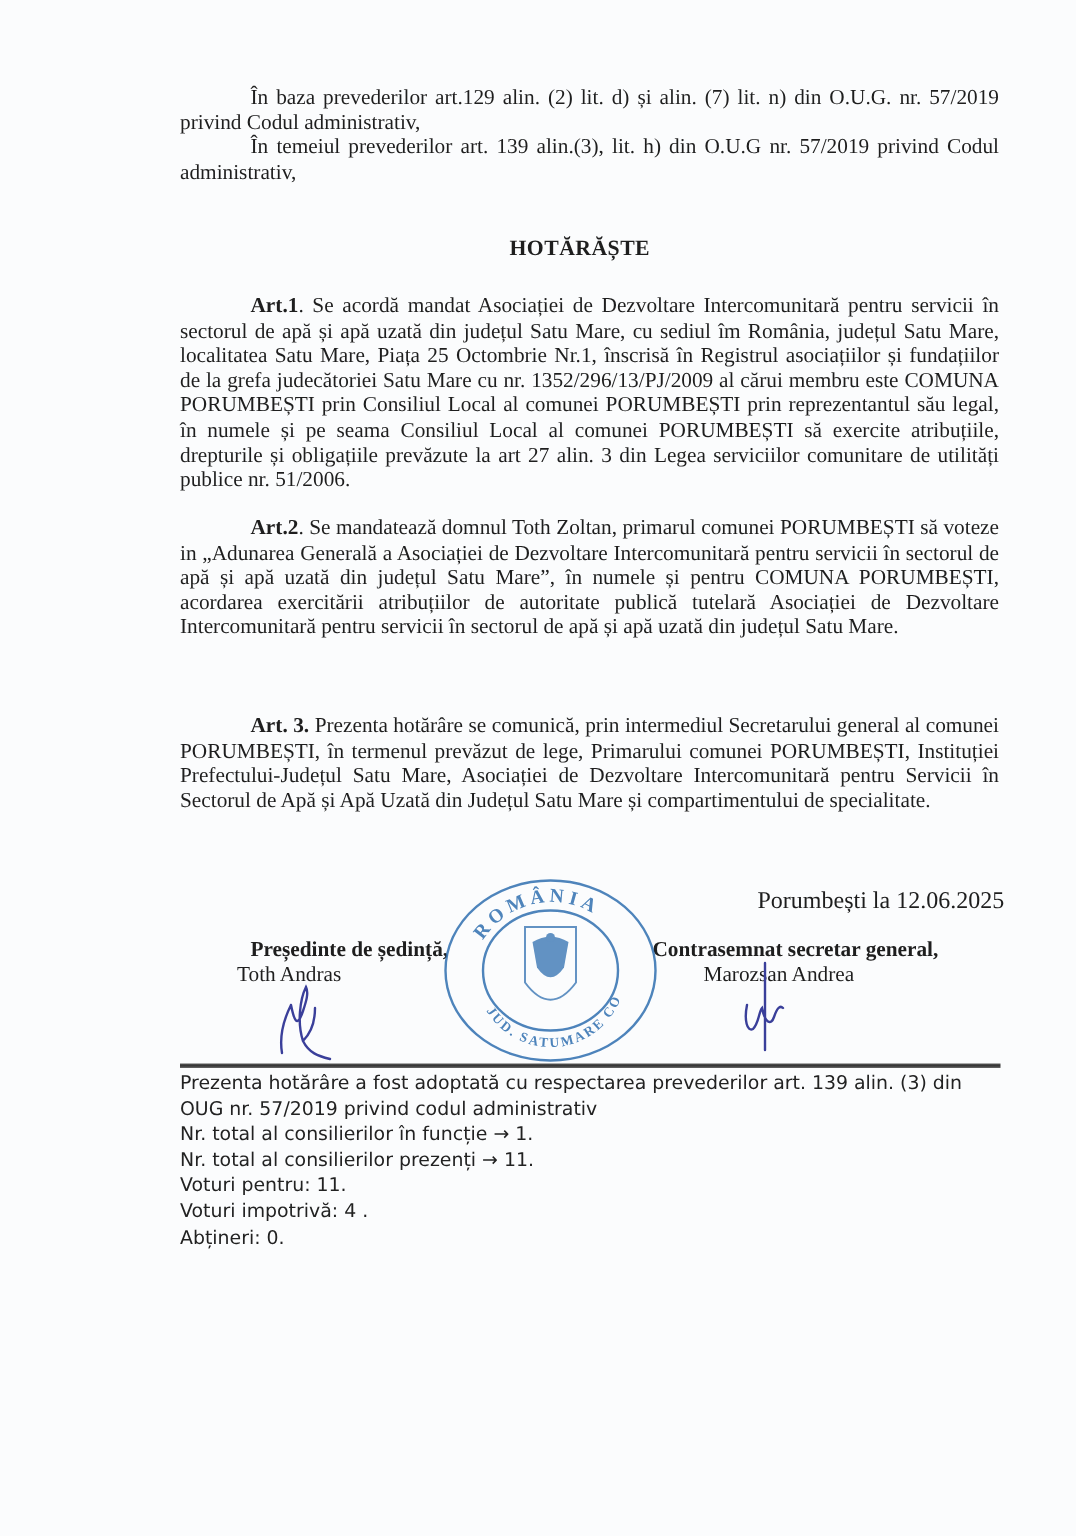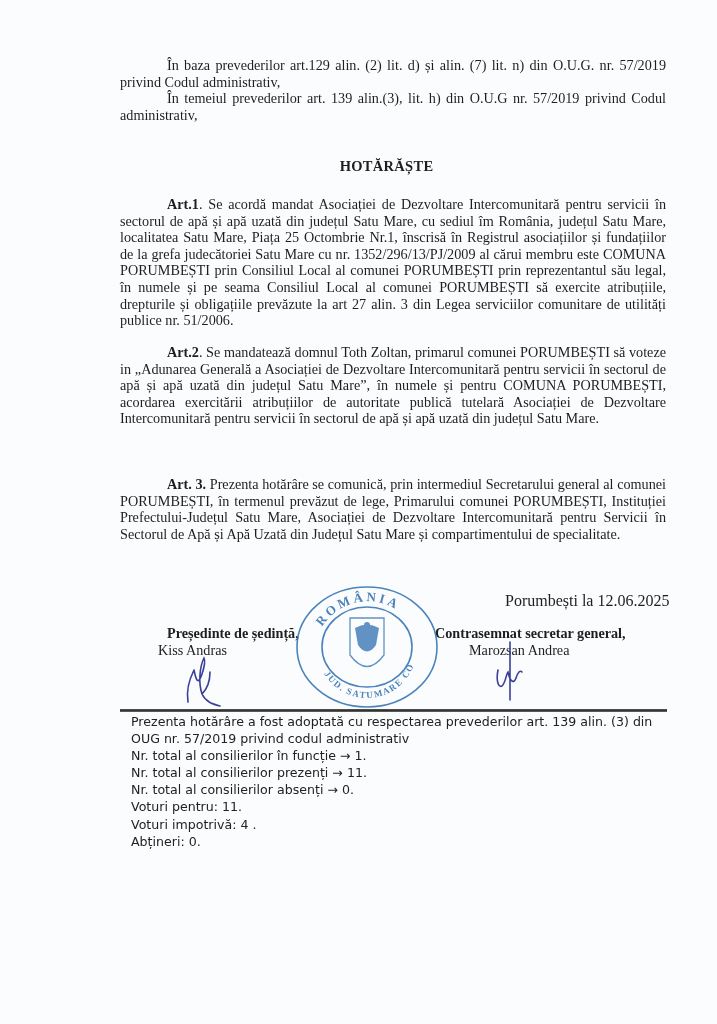--- a/index.html
+++ b/index.html
@@ -31,21 +31,21 @@
   .sig-right .name { padding-left: 57px; }
   .stamp { position: absolute; left: 292px; top: 583px; width: 150px; height: 128px; }
   .signature { position: absolute; }
   .divider {
     position: absolute; left: 120px; top: 709px; width: 547px; height: 3px;
     background: linear-gradient(#5a5a5a, #333, #6a6a6a);
   }
   .vote {
     position: absolute; left: 120px; top: 713px; width: 560px;
     font-family: "DejaVu Sans", "Liberation Sans", sans-serif;
-    font-size: 12.6px; line-height: 17.1px; color: #222; margin-left: 11px;
+    font-size: 12.6px; line-height: 17.1px; color: #222;
   }
   .vote div { white-space: nowrap; }
 </style>
 </head>
 <body>
 
 <div class="page">
 
   <p class="body-text indent" style="top:57px; margin:0;">În baza prevederilor art.129 alin. (2) lit. d) și alin. (7) lit. n) din O.U.G. nr. 57/2019 privind Codul administrativ,</p>
   <p class="body-text indent" style="top:90px; margin:0;">În temeiul prevederilor art. 139 alin.(3), lit. h) din O.U.G nr. 57/2019 privind Codul administrativ,</p>
@@ -55,21 +55,21 @@
   <p class="body-text indent" style="top:196px; margin:0;"><b class="art">Art.1</b><span>. Se acordă mandat Asociației de Dezvoltare Intercomunitară pentru servicii în sectorul de apă și apă uzată din județul Satu Mare, cu sediul îm România, județul Satu Mare, localitatea Satu Mare, Piața 25 Octombrie Nr.1, înscrisă în Registrul asociațiilor și fundațiilor de la grefa judecătoriei Satu Mare cu nr. 1352/296/13/PJ/2009 al cărui membru este COMUNA PORUMBEȘTI prin Consiliul Local al comunei PORUMBEȘTI prin reprezentantul său legal, în numele și pe seama Consiliul Local al comunei PORUMBEȘTI să exercite atribuțiile, drepturile și obligațiile prevăzute la art 27 alin. 3 din Legea serviciilor comunitare de utilități publice nr. 51/2006.</span></p>
 
   <p class="body-text indent" style="top:344px; margin:0;"><b class="art">Art.2</b><span>. Se mandatează domnul Toth Zoltan, primarul comunei PORUMBEȘTI să voteze in „Adunarea Generală a Asociației de Dezvoltare Intercomunitară pentru servicii în sectorul de apă și apă uzată din județul Satu Mare”, în numele și pentru COMUNA PORUMBEȘTI, acordarea exercitării atribuțiilor de autoritate publică tutelară Asociației de Dezvoltare Intercomunitară pentru servicii în sectorul de apă și apă uzată din județul Satu Mare.</span></p>
 
   <p class="body-text indent" style="top:476px; margin:0;"><b class="art">Art. 3.</b><span> Prezenta hotărâre se comunică, prin intermediul Secretarului general al comunei PORUMBEȘTI, în termenul prevăzut de lege, Primarului comunei PORUMBEȘTI, Instituției Prefectului-Județul Satu Mare, Asociației de Dezvoltare Intercomunitară pentru Servicii în Sectorul de Apă și Apă Uzată din Județul Satu Mare și compartimentului de specialitate.</span></p>
 
   <div class="place-date">Porumbești la 12.06.2025</div>
 
   <div class="sig-left">
     <div class="role">Președinte de ședință,</div>
-    <div class="name">Kiss Andras</div>
+    <div class="name">Toth Andras</div>
   </div>
 
   <div class="sig-right">
     <div class="role">Contrasemnat secretar general,</div>
     <div class="name">Marozsan Andrea</div>
   </div>
 
   <svg class="stamp" viewBox="0 0 150 128">
     <defs>
       <path id="arcTop" d="M 22 70 A 54 54 0 0 1 128 58"></path>
@@ -97,19 +97,18 @@
     <path d="M 20 2 L 20 60 M 8 30 C 6 40, 8 48, 12 46 C 16 42, 16 34, 18 32 C 20 42, 24 44, 26 38 C 28 32, 30 30, 32 32" fill="none" stroke="#3a3f9a" stroke-width="1.6" stroke-linecap="round"></path>
   </svg>
 
   <div class="divider"></div>
 
   <div class="vote">
     <div>Prezenta hotărâre a fost adoptată cu respectarea prevederilor art. 139 alin. (3) din</div>
     <div>OUG nr. 57/2019 privind codul administrativ</div>
     <div>Nr. total al consilierilor în funcție → 1.</div>
     <div>Nr. total al consilierilor prezenți  → 11.</div>
-    <div>Nr. total al consilierilor absenți → 0.</div>
     <div>Voturi pentru: 11.</div>
     <div>Voturi impotrivă: 4 .</div>
     <div>Abțineri: 0.</div>
   </div>
 
 </div>
 
 </body></html>

